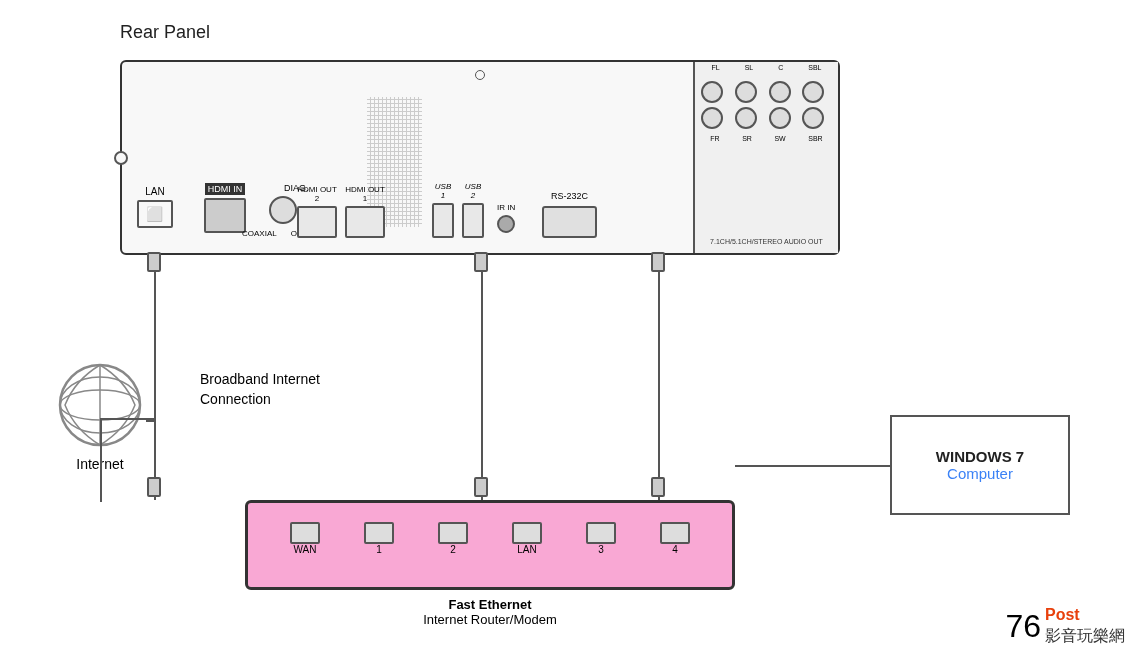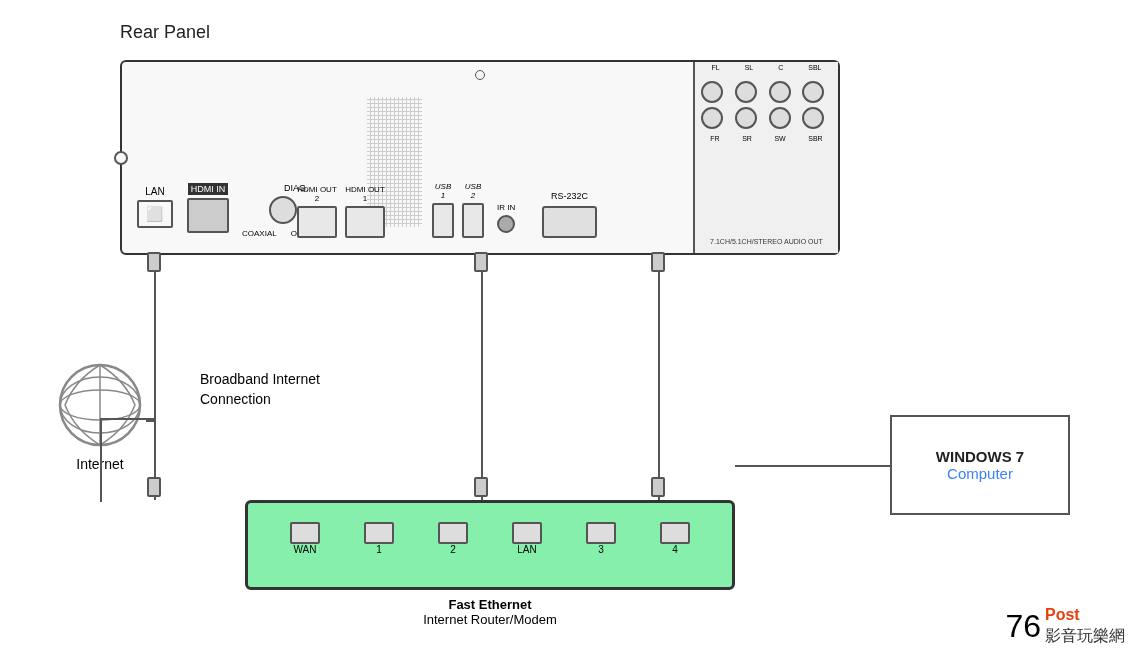--- a/index.html
+++ b/index.html
@@ -62,21 +62,21 @@
       align-items: center;
       justify-content: center;
     }
     .lan-icon {
       font-size: 14px;
     }
 
     
     .hdmi-in-section {
       position: absolute;
-      left: 65px;
+      left: 82px;
       bottom: 20px;
       display: flex;
       flex-direction: column;
       align-items: center;
     }
     .hdmi-in-label {
       font-size: 9px;
       background: #333;
       color: #fff;
       padding: 1px 3px;
@@ -311,21 +311,21 @@
 
     
     .router-box {
       position: absolute;
       left: 245px;
       top: 500px;
       width: 490px;
       height: 90px;
       border: 3px solid #333;
       border-radius: 6px;
-      background: #86efac;
+      background: #f9a8d4;
     }
 
     .router-ports-row {
       position: absolute;
       top: 15px;
       left: 20px;
       right: 20px;
       display: flex;
       justify-content: space-around;
       align-items: flex-end;

